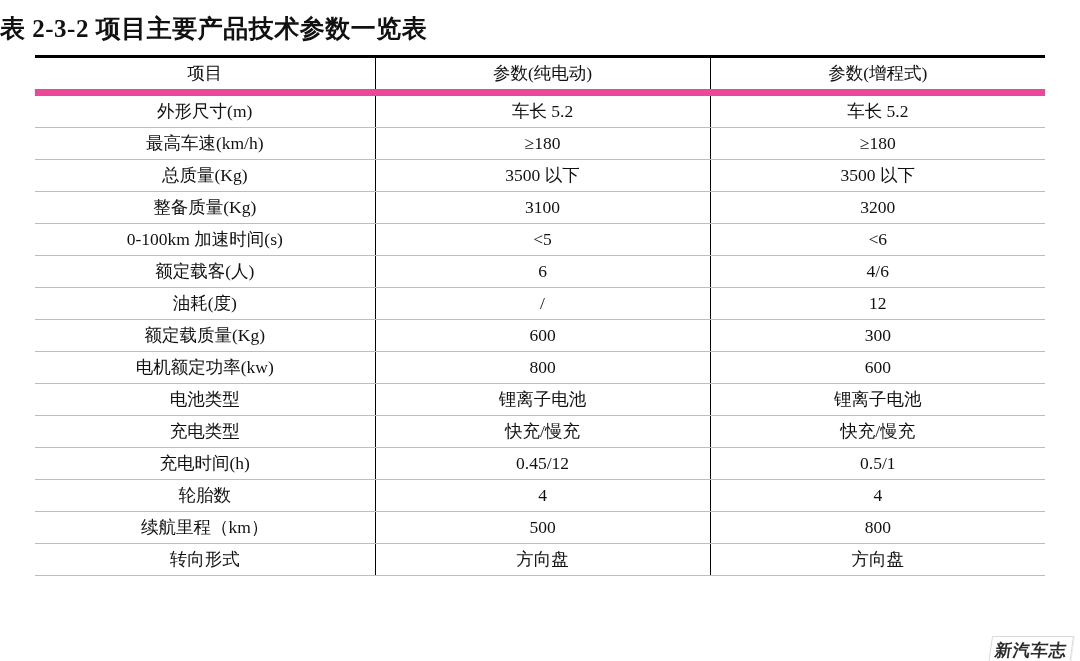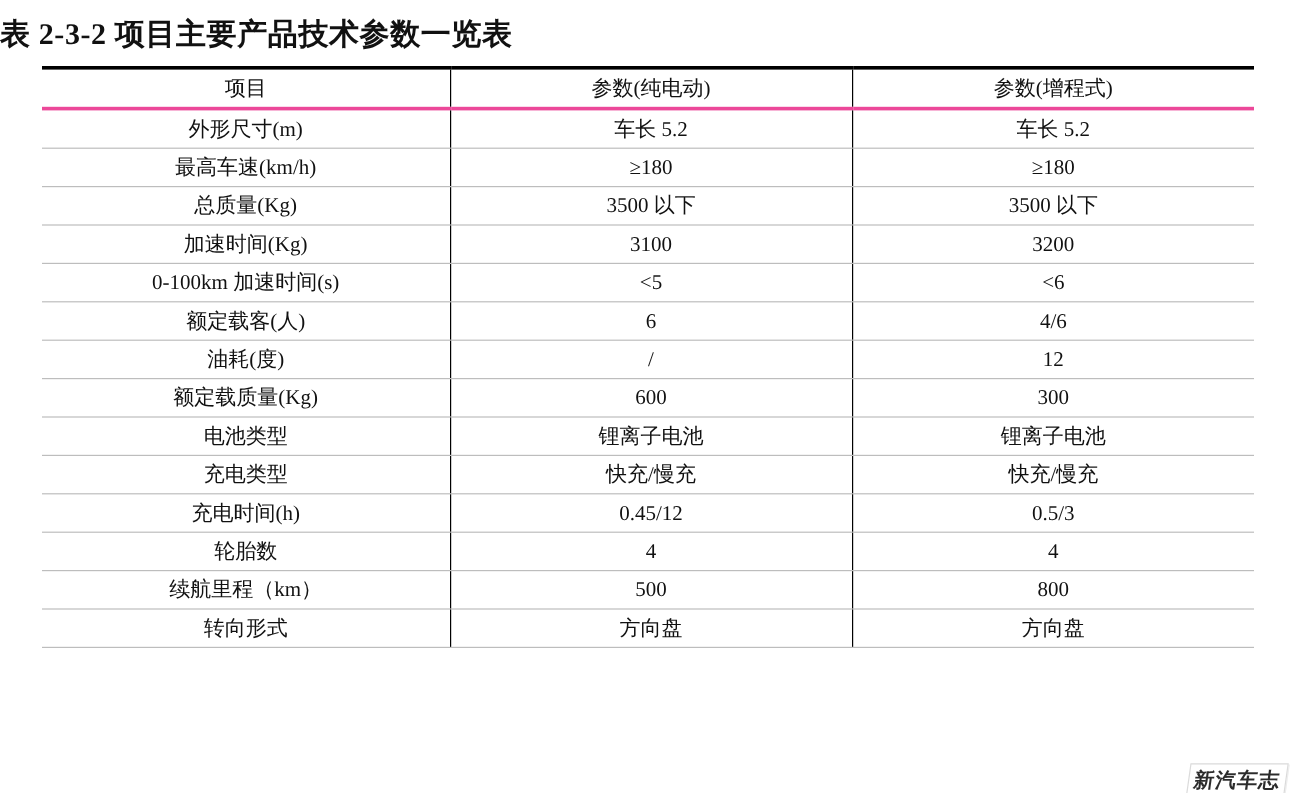--- a/index.html
+++ b/index.html
@@ -50,21 +50,21 @@
     padding: 2px 4px;
     border-left: 1px solid #000;
     border-right: 1px solid #000;
     border-top: 1px solid #bdbdbd;
     border-bottom: 1px solid #bdbdbd;
     font-weight: normal;
     white-space: nowrap;
   }
   table.param-table thead th {
     border-top: 3px solid #000;
-    border-bottom: 3px solid #ec4899;
+    border-bottom: 7px solid #ec4899;
     font-weight: normal;
   }
   table.param-table tbody tr:last-child td {
     border-bottom: 1px solid #bdbdbd;
   }
   table.param-table tr td:first-child,
   table.param-table tr th:first-child {
     border-left: none;
   }
   table.param-table tr td:last-child,
@@ -134,21 +134,21 @@
           <td>最高车速(km/h)</td>
           <td>≥180</td>
           <td>≥180</td>
         </tr>
         <tr>
           <td>总质量(Kg)</td>
           <td>3500 以下</td>
           <td>3500 以下</td>
         </tr>
         <tr>
-          <td>加速时间(Kg)</td>
+          <td>整备质量(Kg)</td>
           <td>3100</td>
           <td>3200</td>
         </tr>
         <tr>
           <td>0-100km 加速时间(s)</td>
           <td>&lt;5</td>
           <td>&lt;6</td>
         </tr>
         <tr>
           <td>额定载客(人)</td>
@@ -159,33 +159,38 @@
           <td>油耗(度)</td>
           <td>/</td>
           <td>12</td>
         </tr>
         <tr>
           <td>额定载质量(Kg)</td>
           <td>600</td>
           <td>300</td>
         </tr>
         <tr>
+          <td>电机额定功率(kw)</td>
+          <td>800</td>
+          <td>600</td>
+        </tr>
+        <tr>
           <td>电池类型</td>
           <td>锂离子电池</td>
           <td>锂离子电池</td>
         </tr>
         <tr>
           <td>充电类型</td>
           <td>快充/慢充</td>
           <td>快充/慢充</td>
         </tr>
         <tr>
           <td>充电时间(h)</td>
           <td>0.45/12</td>
-          <td>0.5/3</td>
+          <td>0.5/1</td>
         </tr>
         <tr>
           <td>轮胎数</td>
           <td>4</td>
           <td>4</td>
         </tr>
         <tr>
           <td>续航里程（km）</td>
           <td>500</td>
           <td>800</td>

